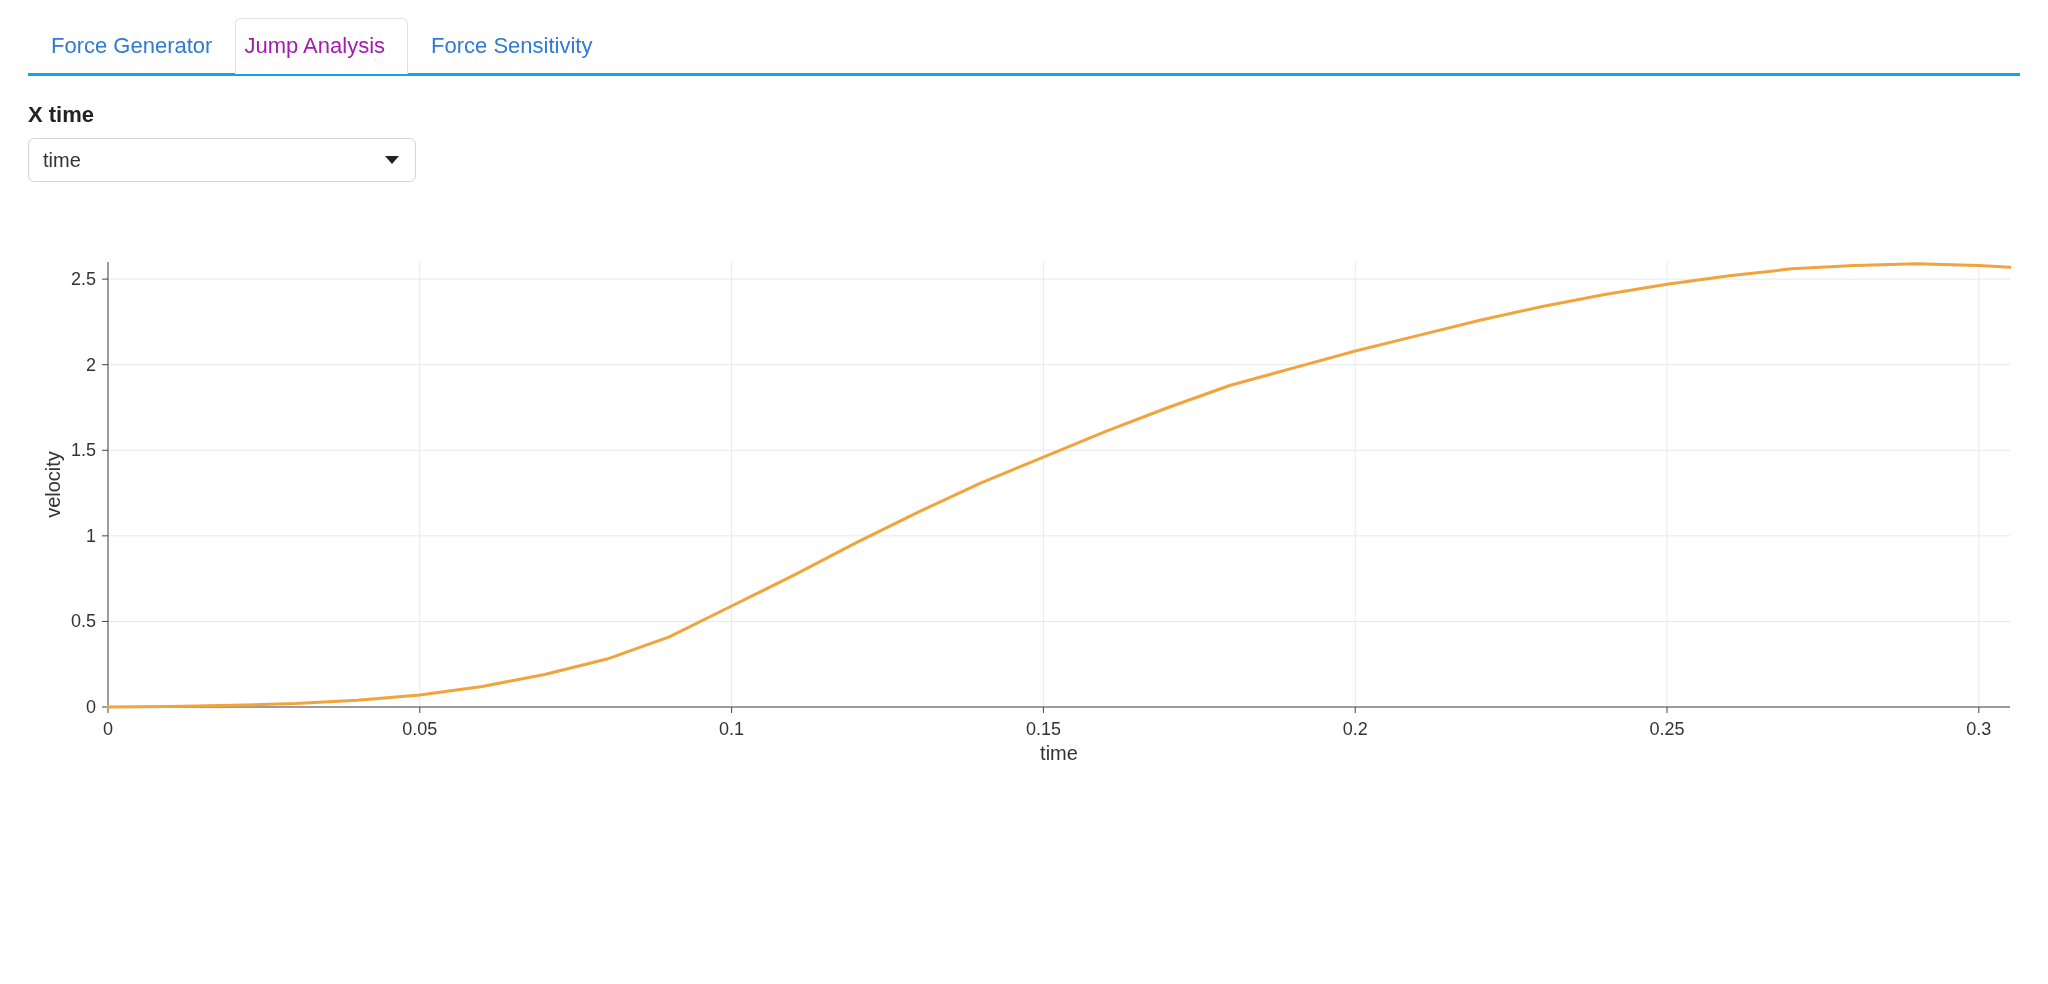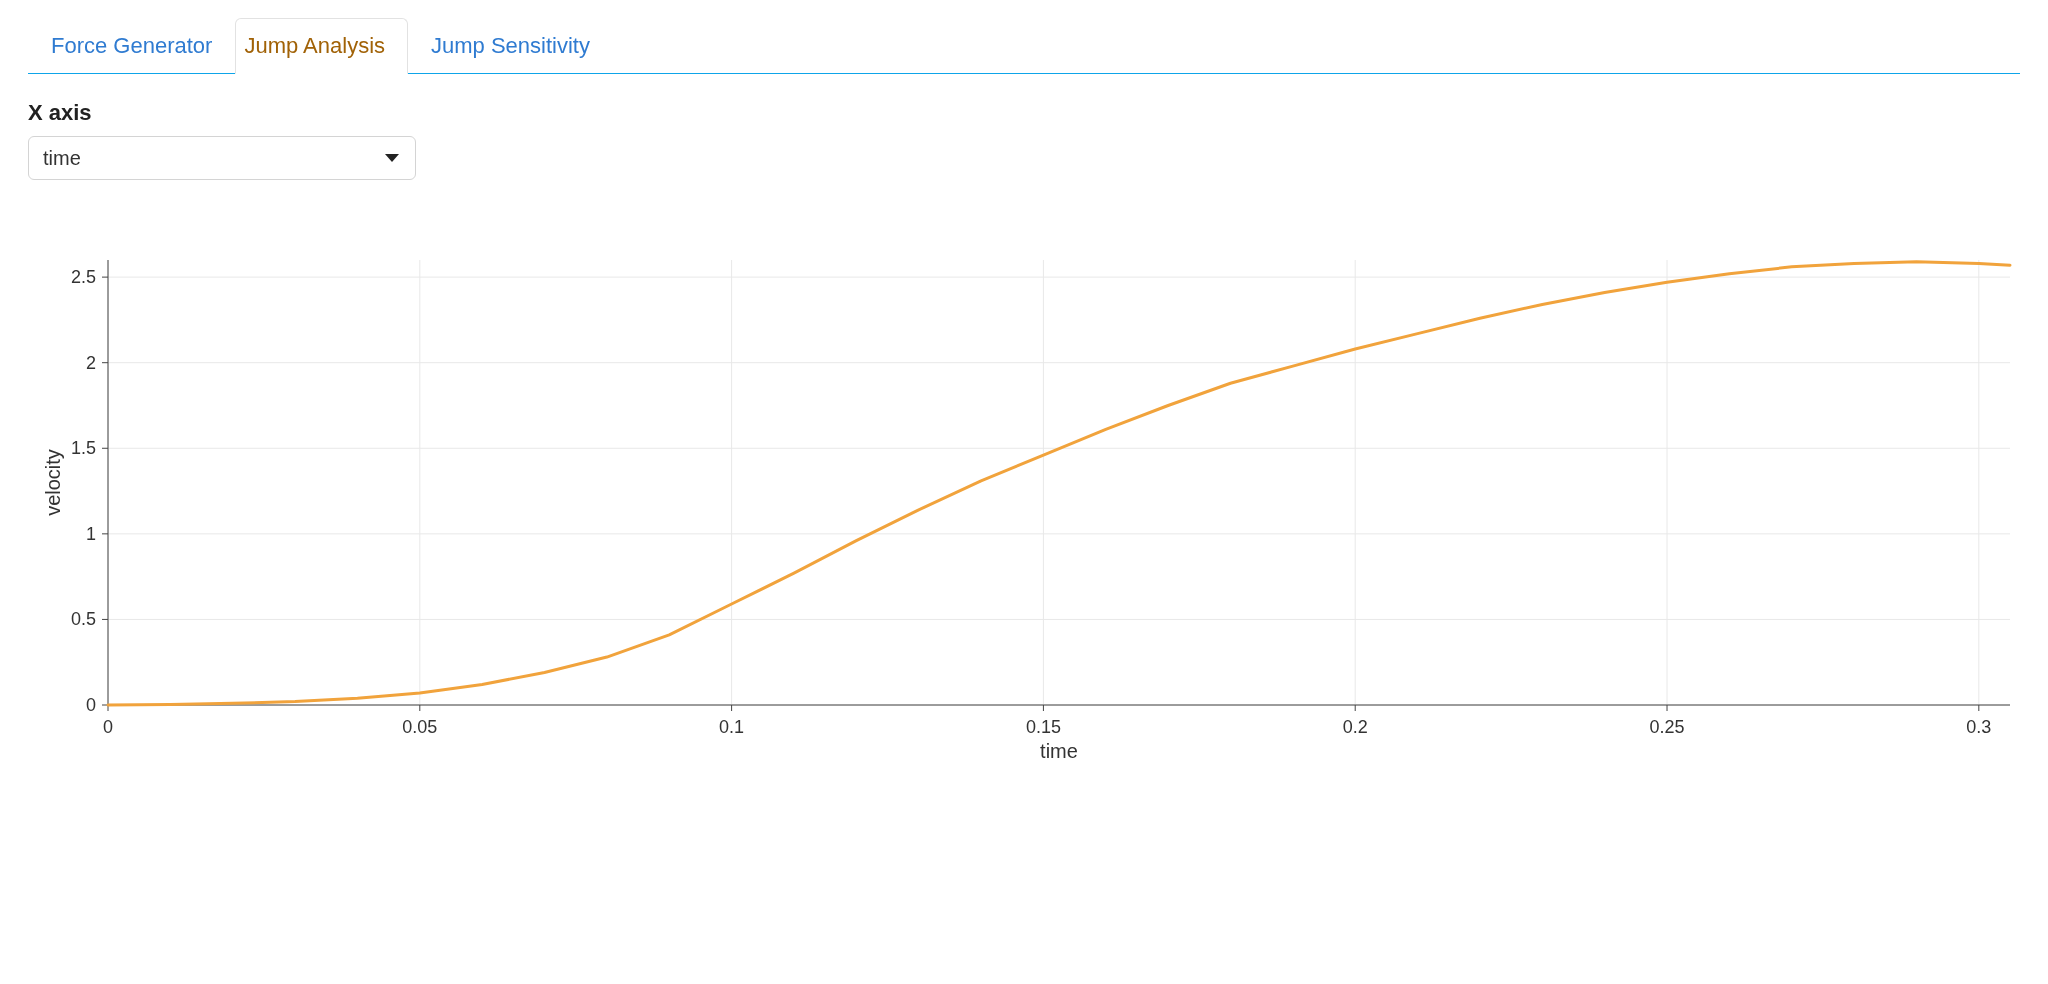--- a/index.html
+++ b/index.html
@@ -6,34 +6,34 @@
   html, body {
     margin: 0; padding: 0;
     font-family: -apple-system, BlinkMacSystemFont, "Segoe UI", Helvetica, Arial, sans-serif;
     background: #fff; color: #222;
     width: 2048px; height: 984px;
   }
   .page { padding: 0 28px 28px 28px; }
   .tabs {
     display: flex;
     align-items: stretch;
-    border-bottom: 1px solid #0ea5e9;
+    border-bottom: 3px solid #0ea5e9;
     margin-top: 18px;
   }
   .tab {
     padding: 14px 22px;
     font-size: 22px;
     color: #2f7bd1;
     cursor: pointer;
     border: 1px solid transparent;
     border-bottom: none;
     position: relative;
   }
   .tab.active {
-    color: #a16207;
+    color: #a21caf;
     background: #fff;
     border: 1px solid #e2e2e2;
     border-bottom-color: #fff;
     border-radius: 6px 6px 0 0;
     margin-bottom: -1px;
     padding-left: 8px;
   }
   .controls {
     display: flex;
     gap: 40px;
@@ -81,26 +81,26 @@
   .series { fill: none; stroke: #f1a33c; stroke-width: 3; stroke-linejoin: round; stroke-linecap: round; }
 </style>
 </head>
 <body>
 
 <div class="page">
 
   <div class="tabs">
     <div class="tab">Force Generator</div>
     <div class="tab active">Jump Analysis</div>
-    <div class="tab">Jump Sensitivity</div>
+    <div class="tab">Force Sensitivity</div>
   </div>
 
   <div class="controls">
     <div class="control">
-      <div class="control-label">X axis</div>
+      <div class="control-label">X time</div>
       <div class="select">
         <span>time</span>
         <span class="caret"></span>
       </div>
     </div>
   </div>
 
   <div class="chart-wrap">
     <svg id="chart-svg" width="1992" height="520">
         <g class="grid">

